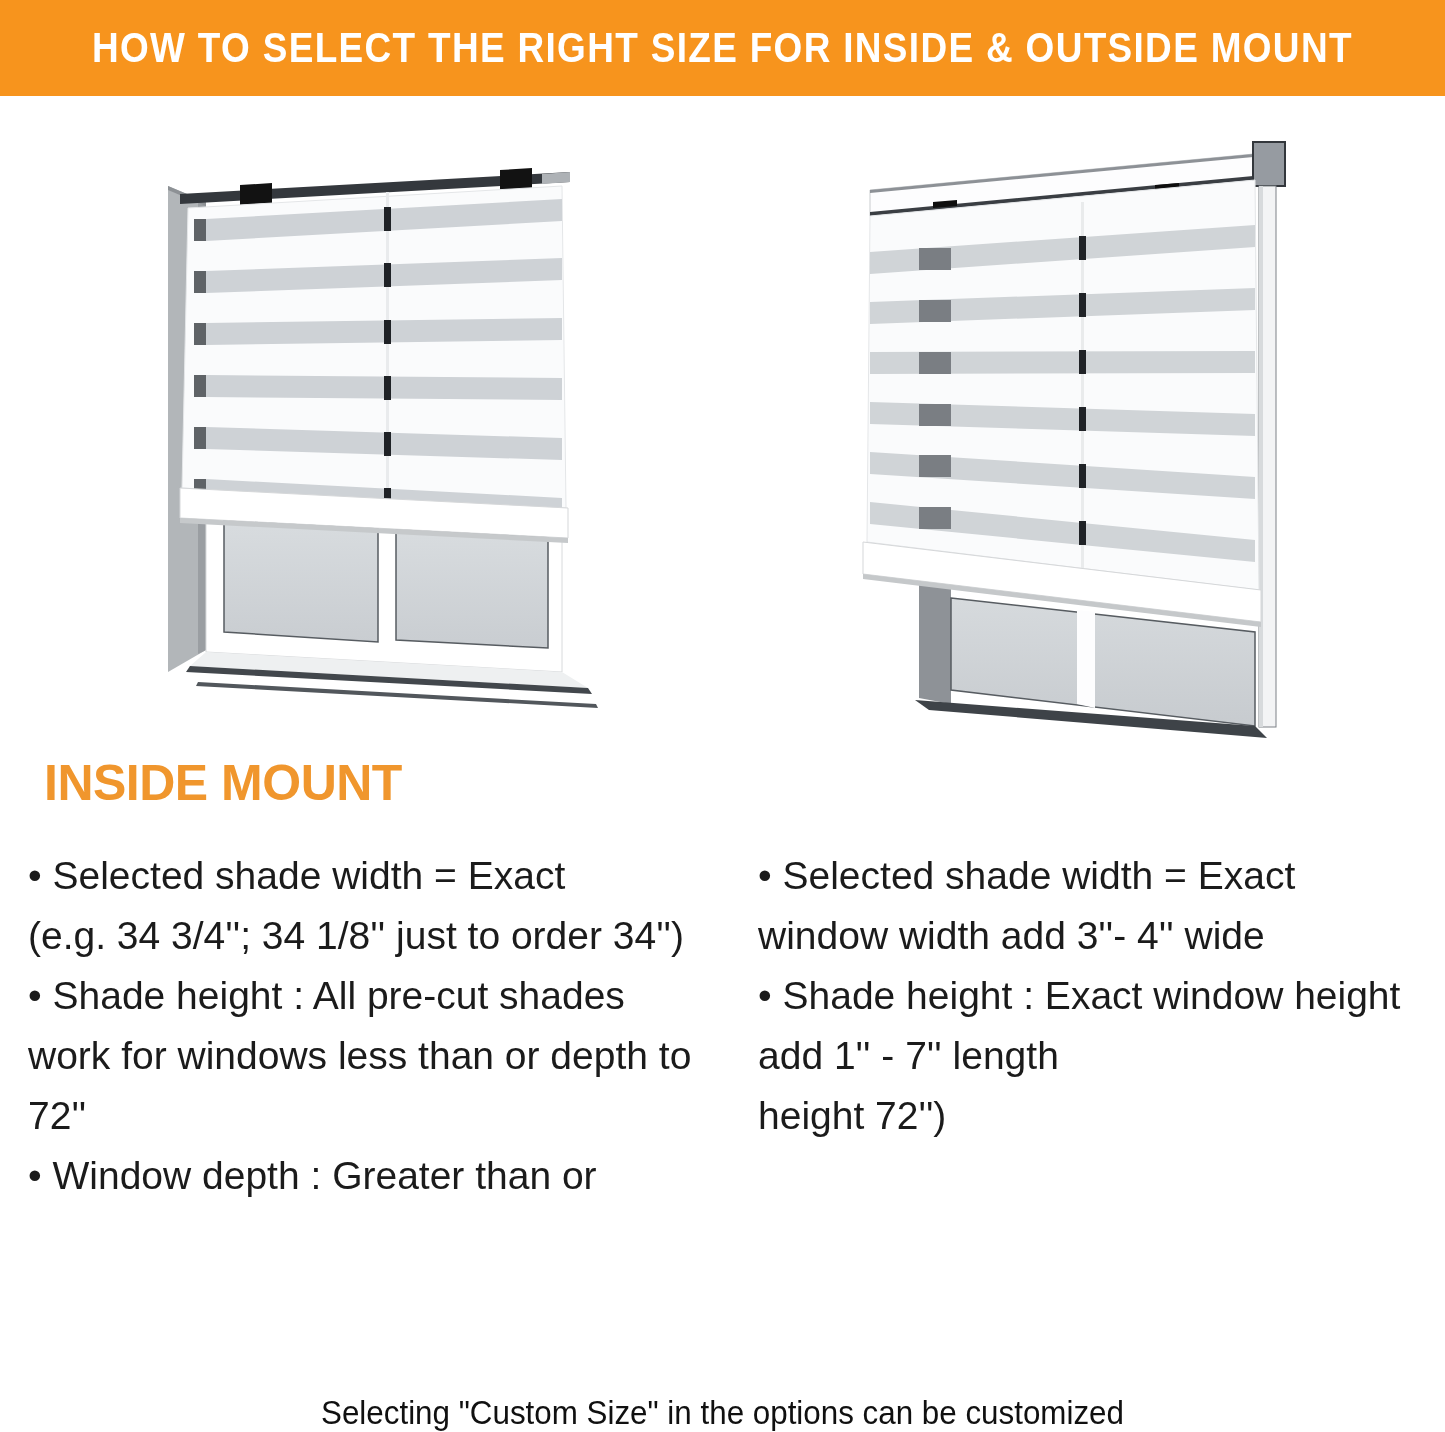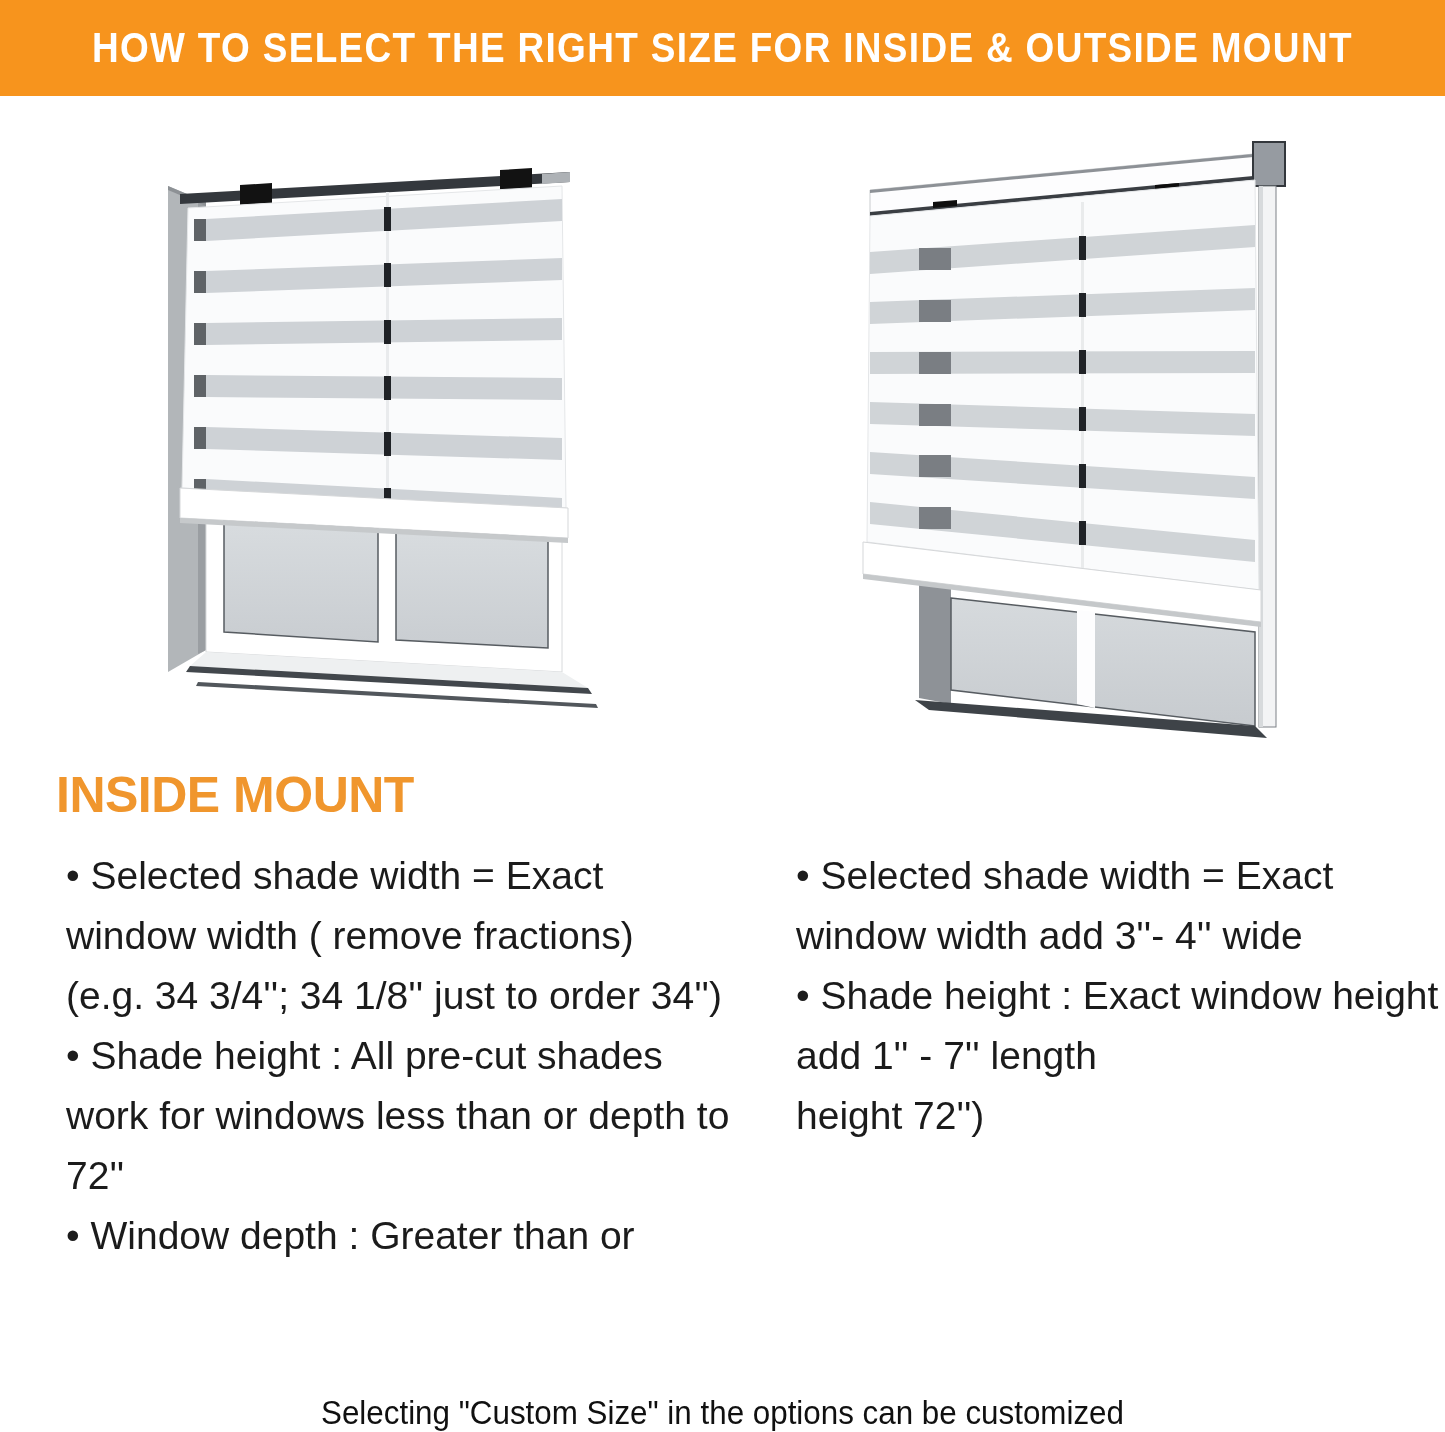--- a/index.html
+++ b/index.html
@@ -15,30 +15,30 @@
   .banner-title{
     color:#ffffff;font-weight:700;font-size:42px;letter-spacing:1.5px;
     white-space:nowrap;transform:scaleX(0.88);transform-origin:center;
   }
   
   .fig{position:absolute;}
   #fig-left{left:150px;top:130px;}
   #fig-right{left:855px;top:112px;}
   
   .mount-heading{
-    position:absolute;margin:16px;font-size:50px;font-weight:700;
+    position:absolute;margin:4px;font-size:50px;font-weight:700;
     letter-spacing:-0.5px;white-space:nowrap;line-height:62px;
   }
   #heading-inside{left:40px;top:748px;}
   #heading-outside{left:785px;top:748px;}
   
   .spec-lines{position:absolute;font-size:39px;line-height:60px;}
   #specs-inside{left:28px;top:846px;width:710px;}
   #specs-outside{left:758px;top:846px;width:680px;}
-  .spec-line{white-space:nowrap;margin-left:38px;}
+  .spec-line{white-space:nowrap;}
   
   .footer-note{
     position:absolute;left:0;top:1394px;width:1445px;text-align:center;
     font-size:33px;color:#101010;transform:scaleX(0.95);transform-origin:center;
     white-space:nowrap;
   }
 </style>
 </head>
 <body>
 
@@ -175,21 +175,20 @@
         <polygon points="8,430 406,478 406,510 8,462" fill="#ffffff" stroke="#d5d7d9" stroke-width="1"></polygon>
         <polygon points="8,462 406,510 406,515 8,467" fill="#c5c8ca"></polygon>
       </g>
     </g>
   </svg>
 
   <h2 id="heading-inside" class="mount-heading" style="color: rgb(240, 150, 45);">INSIDE MOUNT</h2>
 
   <div id="specs-inside" class="spec-lines" style="color: rgb(27, 27, 27);">
     <div class="spec-line">• Selected shade width = Exact</div>
-    <div class="spec-line">window width ( remove fractions)</div>
     <div class="spec-line">(e.g. 34 3/4''; 34 1/8'' just to order 34'')</div>
     <div class="spec-line">• Shade height : All pre-cut shades</div>
     <div class="spec-line">work for windows less than or depth to</div>
     <div class="spec-line">72''</div>
     <div class="spec-line">• Window depth : Greater than or</div>
   </div>
 
   <div id="specs-outside" class="spec-lines" style="color: rgb(27, 27, 27);">
     <div class="spec-line">• Selected shade width = Exact</div>
     <div class="spec-line">window width add 3''- 4'' wide</div>

